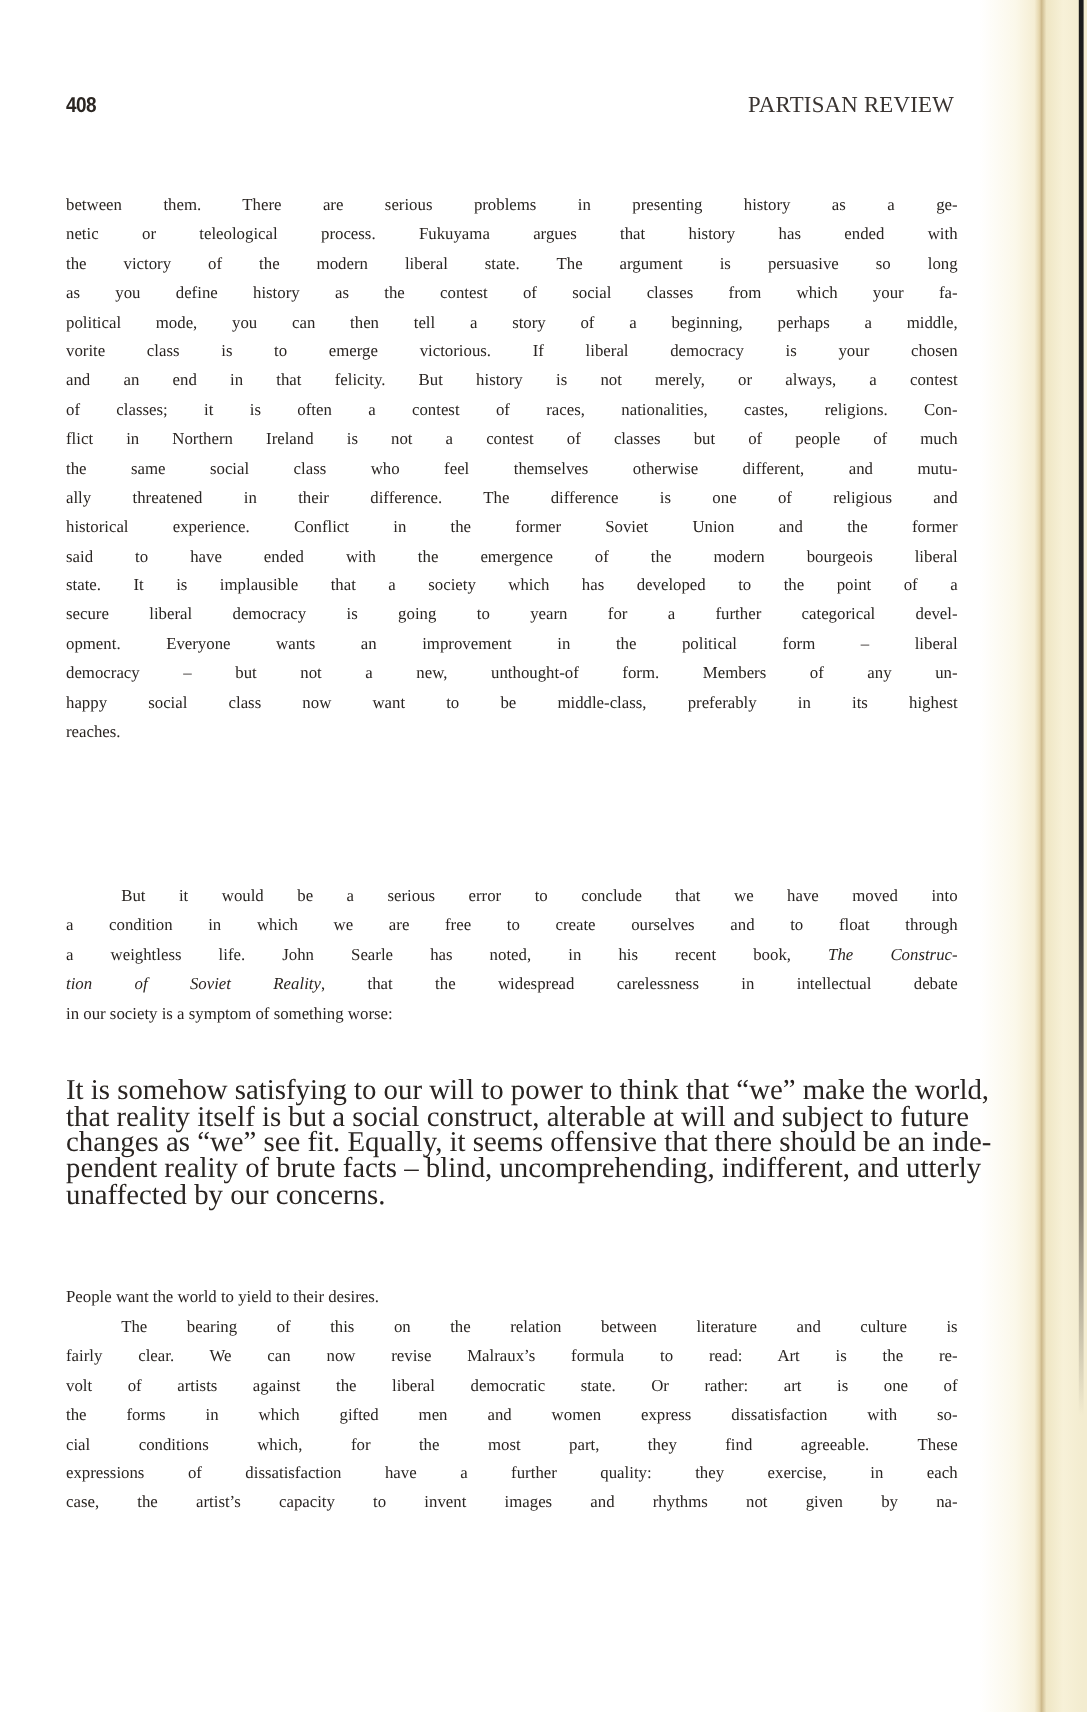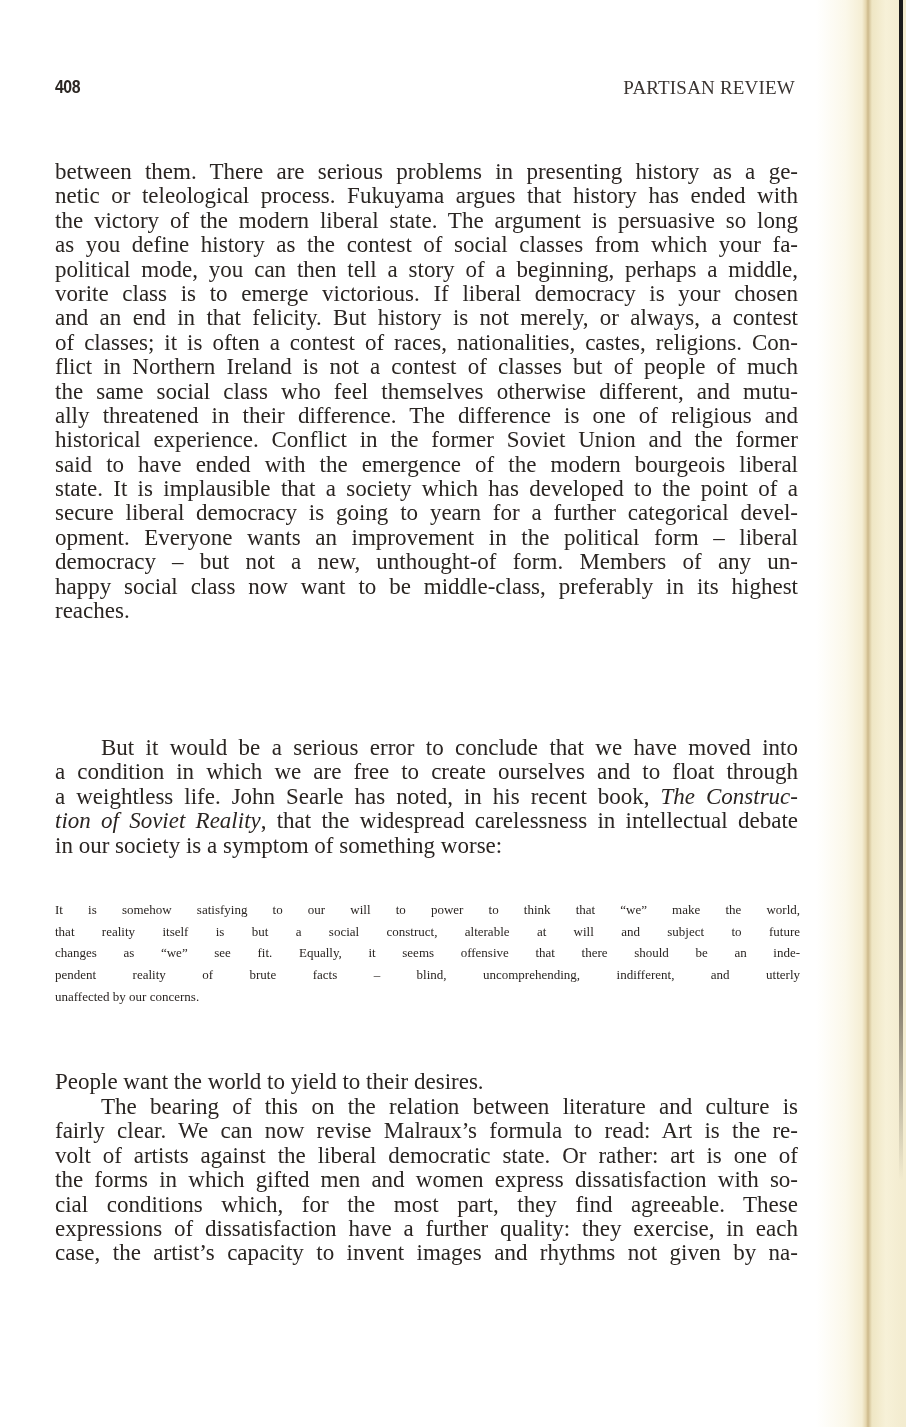--- a/index.html
+++ b/index.html
@@ -64,21 +64,21 @@
       right: 0;
       top: 4px;
       font-size: 19px;
       letter-spacing: 0.2px;
       color: #3a3431;
     }
     .body-text {
       position: absolute;
       left: 55px;
       width: 743px;
-      font-size: 23px;
+      font-size: 14px;
       line-height: 24.4px;
       text-align: justify;
       color: #2a2522;
     }
     .line {
       display: block;
       white-space: nowrap;
       text-align: justify;
       text-align-last: justify;
       height: 24.4px;
@@ -86,21 +86,21 @@
     .line.last {
       text-align-last: left;
     }
     .indent {
       padding-left: 46px;
     }
     .quote {
       position: absolute;
       left: 55px;
       width: 745px;
-      font-size: 13px;
+      font-size: 24px;
       line-height: 21.7px;
       color: #2a2522;
     }
     .quote .line {
       height: 21.7px;
     }
     em {
     }
   </style>
 </head>

